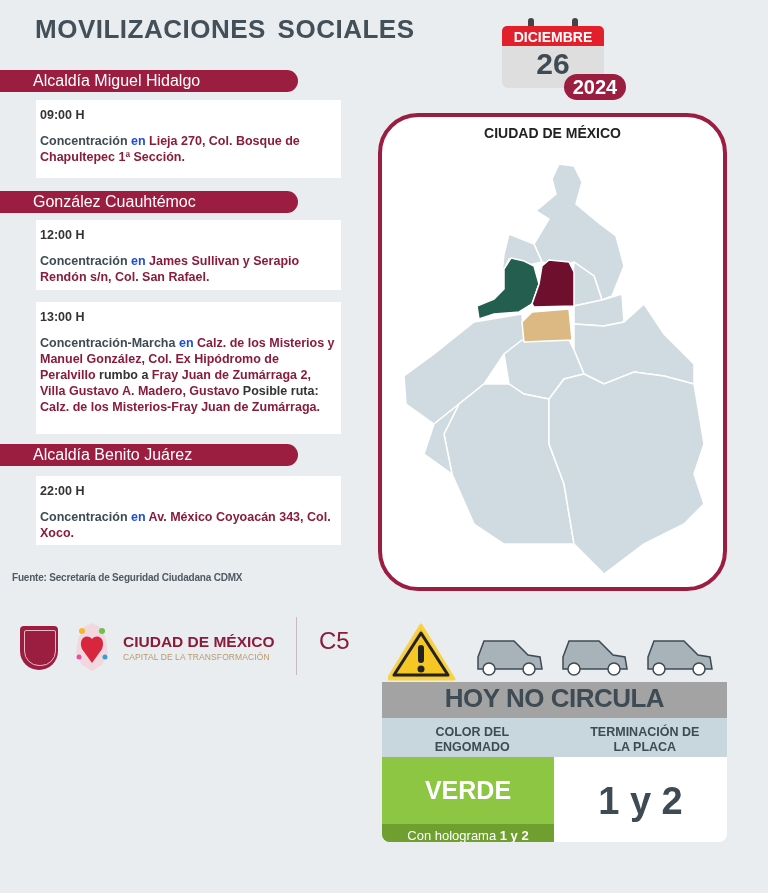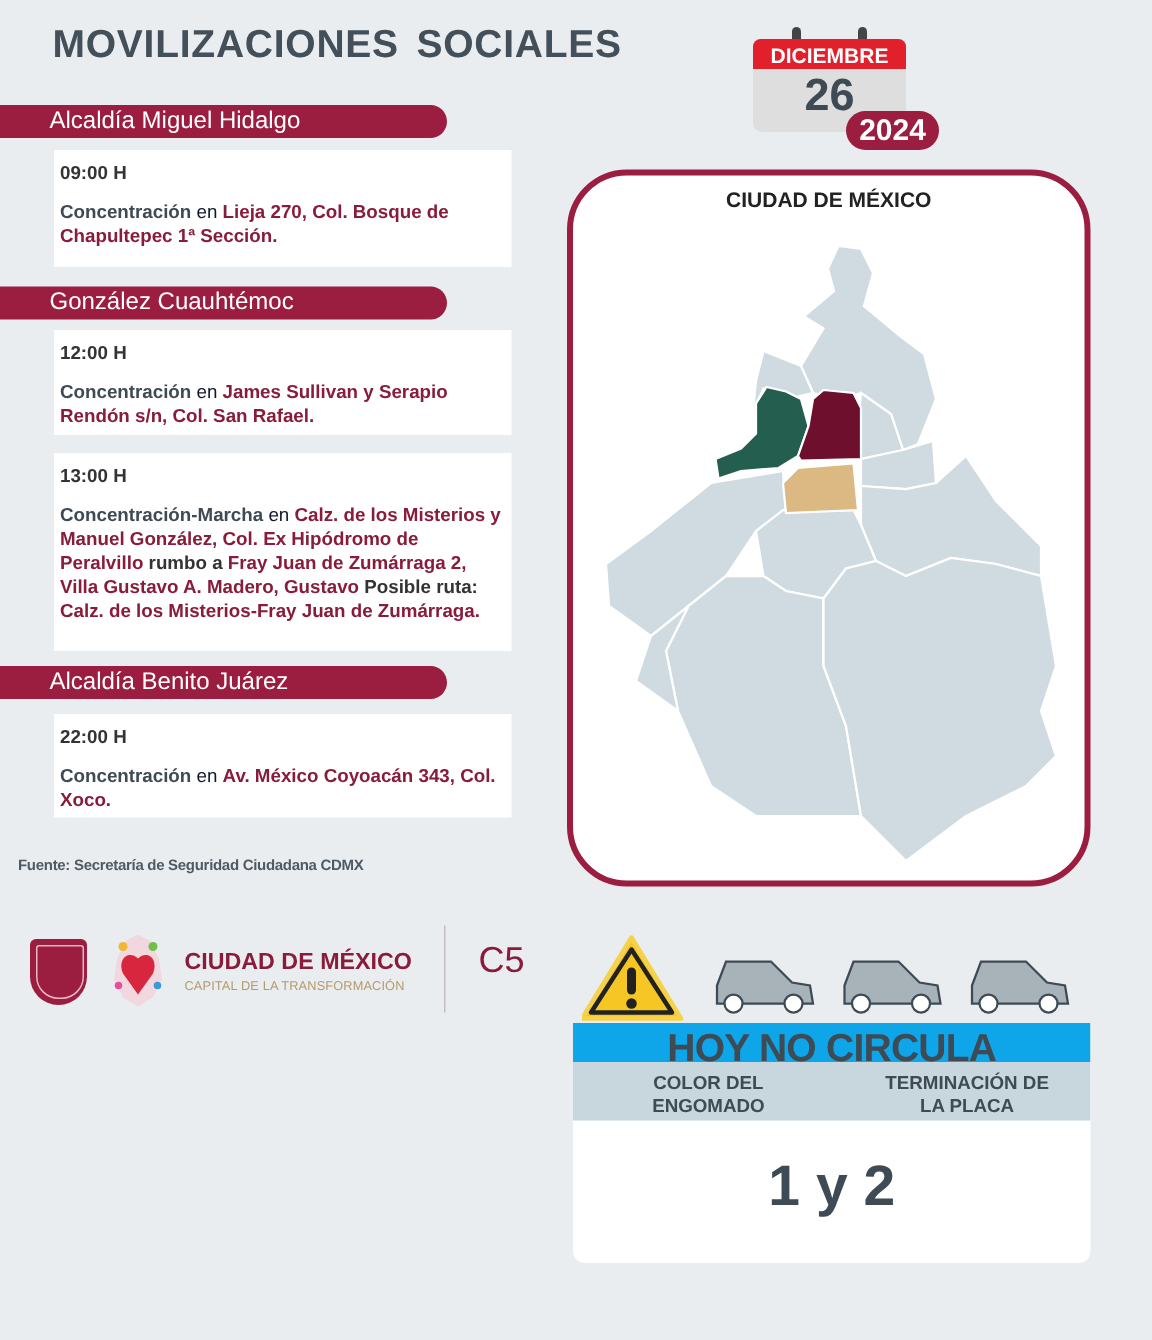--- a/index.html
+++ b/index.html
@@ -8,37 +8,37 @@
   .cal { position: absolute; left: 502px; top: 18px; width: 102px; height: 72px; }
   .cal .ring { position: absolute; top: 0; width: 6px; height: 14px; background: #444; border-radius: 3px; }
   .cal .head { position: absolute; top: 8px; left: 0; width: 102px; height: 20px; background: #e2202c; border-radius: 5px 5px 0 0; color: #fff; font-weight: bold; font-size: 14px; text-align: center; line-height: 22px; }
   .cal .body { position: absolute; top: 28px; left: 0; width: 102px; height: 42px; background: #dedede; border-radius: 0 0 6px 6px; color: #3e4a54; font-size: 30px; font-weight: bold; text-align: center; line-height: 36px; }
   .cal .year { position: absolute; left: 62px; top: 56px; width: 62px; height: 26px; background: #9b1e41; border-radius: 13px; color: #fff; font-size: 20px; font-weight: bold; text-align: center; line-height: 26px; }
   .section-bar { position: absolute; left: 0; width: 298px; height: 22px; background: #9b1e41; border-radius: 0 11px 11px 0; color: #fff; font-size: 16px; line-height: 22px; padding-left: 33px; }
   .card { position: absolute; left: 36px; width: 305px; background: #fff; padding: 7px 4px 8px 4px; font-size: 12.5px; font-weight: bold; line-height: 16px; }
   .card .time { color: #333; margin-bottom: 10px; }
   .card .desc { color: #3e4a54; }
   .card .k { color: #3e4a54; }
-  .card .n { color: #0f172a; font-weight: normal; }
+  .card .n { color: #1d4ed8; font-weight: bold; }
   .card .p { color: #8a1c3b; }
   .card .d { color: #333; }
   .source { position: absolute; left: 12px; top: 572px; font-size: 10px; font-weight: bold; color: #4f5a63; letter-spacing: -0.2px; }
   .map-box { position: absolute; left: 378px; top: 113px; width: 349px; height: 478px; border: 4px solid #9b1e41; border-radius: 40px; background: #fff; overflow: hidden; }
   .map-title { position: absolute; top: 8px; width: 100%; text-align: center; font-size: 14px; font-weight: bold; color: #222; }
   .logos { position: absolute; left: 20px; top: 617px; width: 350px; height: 60px; }
   .shield { position: absolute; left: 0; top: 9px; width: 38px; height: 44px; background: #9b1e41; border-radius: 4px 4px 19px 19px; }
   .shield::after { content: ""; position: absolute; left: 4px; top: 4px; width: 30px; height: 34px; border: 1.5px solid #e8b8c4; border-radius: 2px 2px 15px 15px; }
   .flower { position: absolute; left: 52px; top: 0; width: 40px; height: 56px; }
   .cdmx-name { position: absolute; left: 103px; top: 16px; font-size: 15.5px; font-weight: bold; color: #8a1c3b; }
   .cdmx-sub { position: absolute; left: 103px; top: 35px; font-size: 8.5px; color: #b59a6a; letter-spacing: 0.1px; }
   .vsep { position: absolute; left: 276px; top: 0; width: 1px; height: 58px; background: #c9b9bd; }
   .c5 { position: absolute; left: 299px; top: 10px; font-size: 24px; color: #8a1c3b; }
   .hnc-icons { position: absolute; left: 388px; top: 621px; width: 340px; height: 62px; }
   .hnc { position: absolute; left: 382px; top: 682px; width: 345px; height: 160px; border-radius: 0 0 8px 8px; overflow: hidden; background: #fff; }
-  .hnc-title { height: 26px; background: #0ea5e9; color: #3e4a54; font-size: 26px; font-weight: bold; text-align: center; line-height: 32px; letter-spacing: -0.5px; }
+  .hnc-title { height: 36px; background: #a3a3a3; color: #3e4a54; font-size: 26px; font-weight: bold; text-align: center; line-height: 32px; letter-spacing: -0.5px; }
   .hnc-heads { display: flex; height: 39px; background: #c8d6dd; align-items: center; }
   .hnc-heads div { flex: 1; text-align: center; font-size: 12.5px; font-weight: bold; color: #3e4a54; line-height: 15px; padding-top: 4px; }
   .hnc-vals { display: flex; height: 91px; }
   .col-green { width: 172px; background: #8dc642; position: relative; }
   .verde { text-align: center; color: #fff; font-size: 25px; font-weight: bold; padding-top: 19px; }
   .holo { position: absolute; bottom: 0; left: 0; right: 0; height: 24px; background: #6f9f2f; color: #fff; font-size: 13px; text-align: center; line-height: 24px; }
   .holo b { font-weight: bold; }
   .plate { flex: 1; text-align: center; font-size: 38px; font-weight: bold; color: #3e4a54; line-height: 88px; }
 </style>
 </head>
@@ -150,15 +150,19 @@
   </g>
 </svg>
 
 <div class="hnc">
   <div class="hnc-title">HOY NO CIRCULA</div>
   <div class="hnc-heads">
     <div style="padding-left:30px;padding-right:30px">COLOR DEL ENGOMADO</div>
     <div style="padding-left:22px;padding-right:22px">TERMINACIÓN DE LA PLACA</div>
   </div>
   <div class="hnc-vals">
+    <div class="col-green">
+      <div class="verde">VERDE</div>
+      <div class="holo"><span>Con holograma </span><b>1 y 2</b></div>
+    </div>
     <div class="plate">1 y 2</div>
   </div>
 </div>
 
 </body></html>

